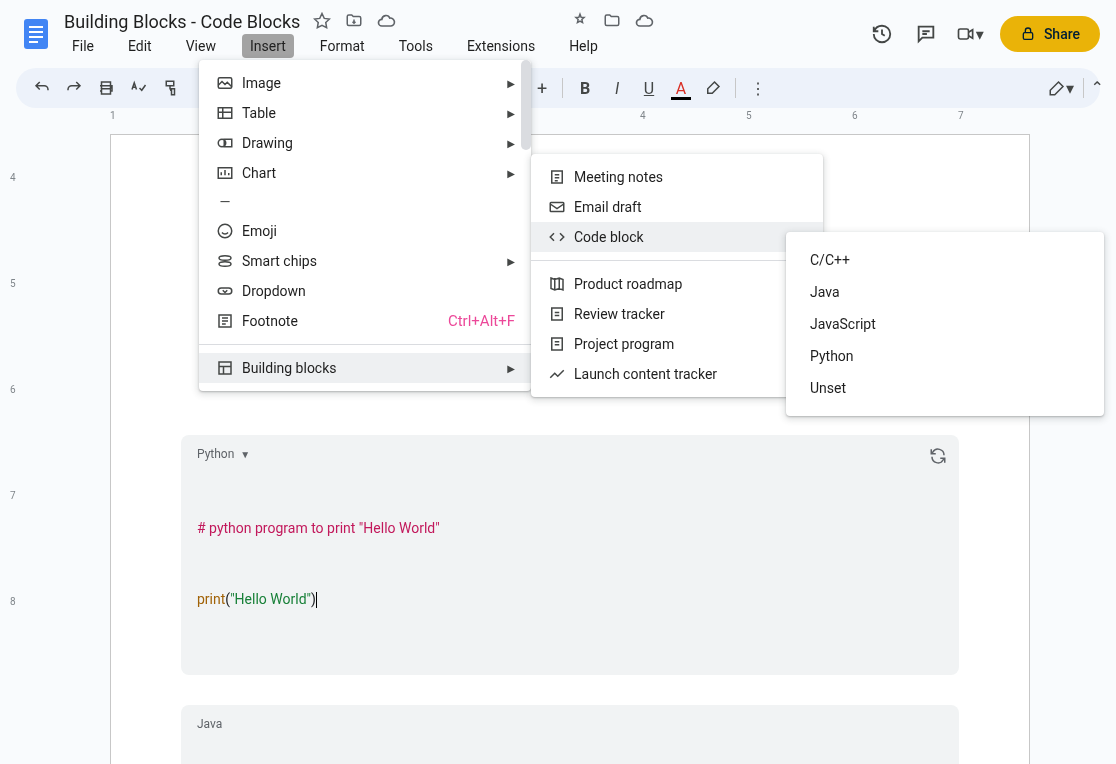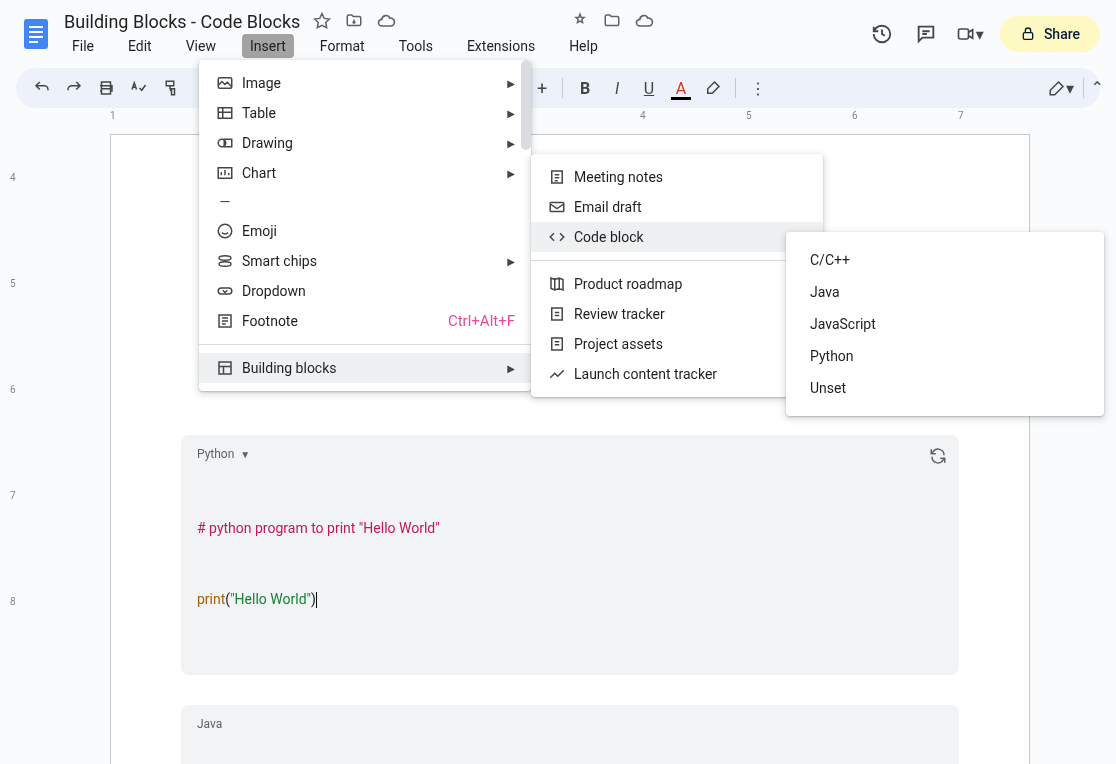--- a/index.html
+++ b/index.html
@@ -11,21 +11,21 @@
 .logo svg { width: 36px; height: 36px; }
 .title-area { flex: 1; margin-left: 8px; }
 .doc-title-row { display: flex; align-items: center; gap: 12px; }
 .doc-title { font-size: 18px; color: #1f1f1f; }
 .title-icon { color: #5f6368; width: 20px; height: 20px; display: flex; align-items: center; justify-content: center; cursor: pointer; }
 .menubar { display: flex; gap: 18px; margin-top: 2px; }
 .menu-item { padding: 4px 8px; font-size: 14px; color: #1f1f1f; border-radius: 4px; cursor: pointer; }
 .menu-item.active { background: #a3a3a3; }
 .header-right { display: flex; align-items: center; gap: 16px; }
 .hdr-icon { width: 28px; height: 28px; color: #444746; display: flex; align-items: center; justify-content: center; cursor: pointer; }
-.share-btn { background: #fef9c3; border-radius: 40px; padding: 10px 20px; display: flex; align-items: center; gap: 8px; font-size: 14px; font-weight: 500; color: #001d35; cursor: pointer; }
+.share-btn { background: #eab308; border-radius: 40px; padding: 10px 20px; display: flex; align-items: center; gap: 8px; font-size: 14px; font-weight: 500; color: #001d35; cursor: pointer; }
 
 
 .toolbar { display: flex; align-items: center; margin: 8px 16px; background: #edf2fa; border-radius: 24px; padding: 4px 12px; height: 40px; gap: 4px; }
 .tb-icon { width: 28px; height: 28px; display: flex; align-items: center; justify-content: center; color: #444746; border-radius: 4px; cursor: pointer; }
 .tb-sep { width: 1px; height: 20px; background: #c7c7c7; margin: 0 4px; }
 .tb-spacer { flex: 1; }
 .font-size-ctrl { display: flex; align-items: center; gap: 2px; }
 .fs-btn { width: 24px; height: 24px; display: flex; align-items: center; justify-content: center; color: #444746; cursor: pointer; font-size: 18px; }
 .fs-val { width: 30px; height: 24px; border: 1px solid #747775; border-radius: 4px; text-align: center; font-size: 14px; line-height: 22px; }
 .underline-a { position: relative; }
@@ -406,21 +406,21 @@
       </span>
       <span class="dd-label">Review tracker</span>
     </div>
   <div class="dd-item">
       <span class="dd-icon">
         <svg width="18" height="18" viewBox="0 0 24 24" fill="none" stroke="currentColor" stroke-width="2">
           <rect x="5" y="4" width="14" height="16"></rect>
           <path d="M9 9h6M9 13h6"></path>
         </svg>
       </span>
-      <span class="dd-label">Project assets</span>
+      <span class="dd-label">Project program</span>
     </div>
   <div class="dd-item">
       <span class="dd-icon">
         <svg width="18" height="18" viewBox="0 0 24 24" fill="none" stroke="currentColor" stroke-width="2">
           <path d="M3 17l6-6 4 4 8-8"></path>
         </svg>
       </span>
       <span class="dd-label">Launch content tracker</span>
     </div>
 </div>

